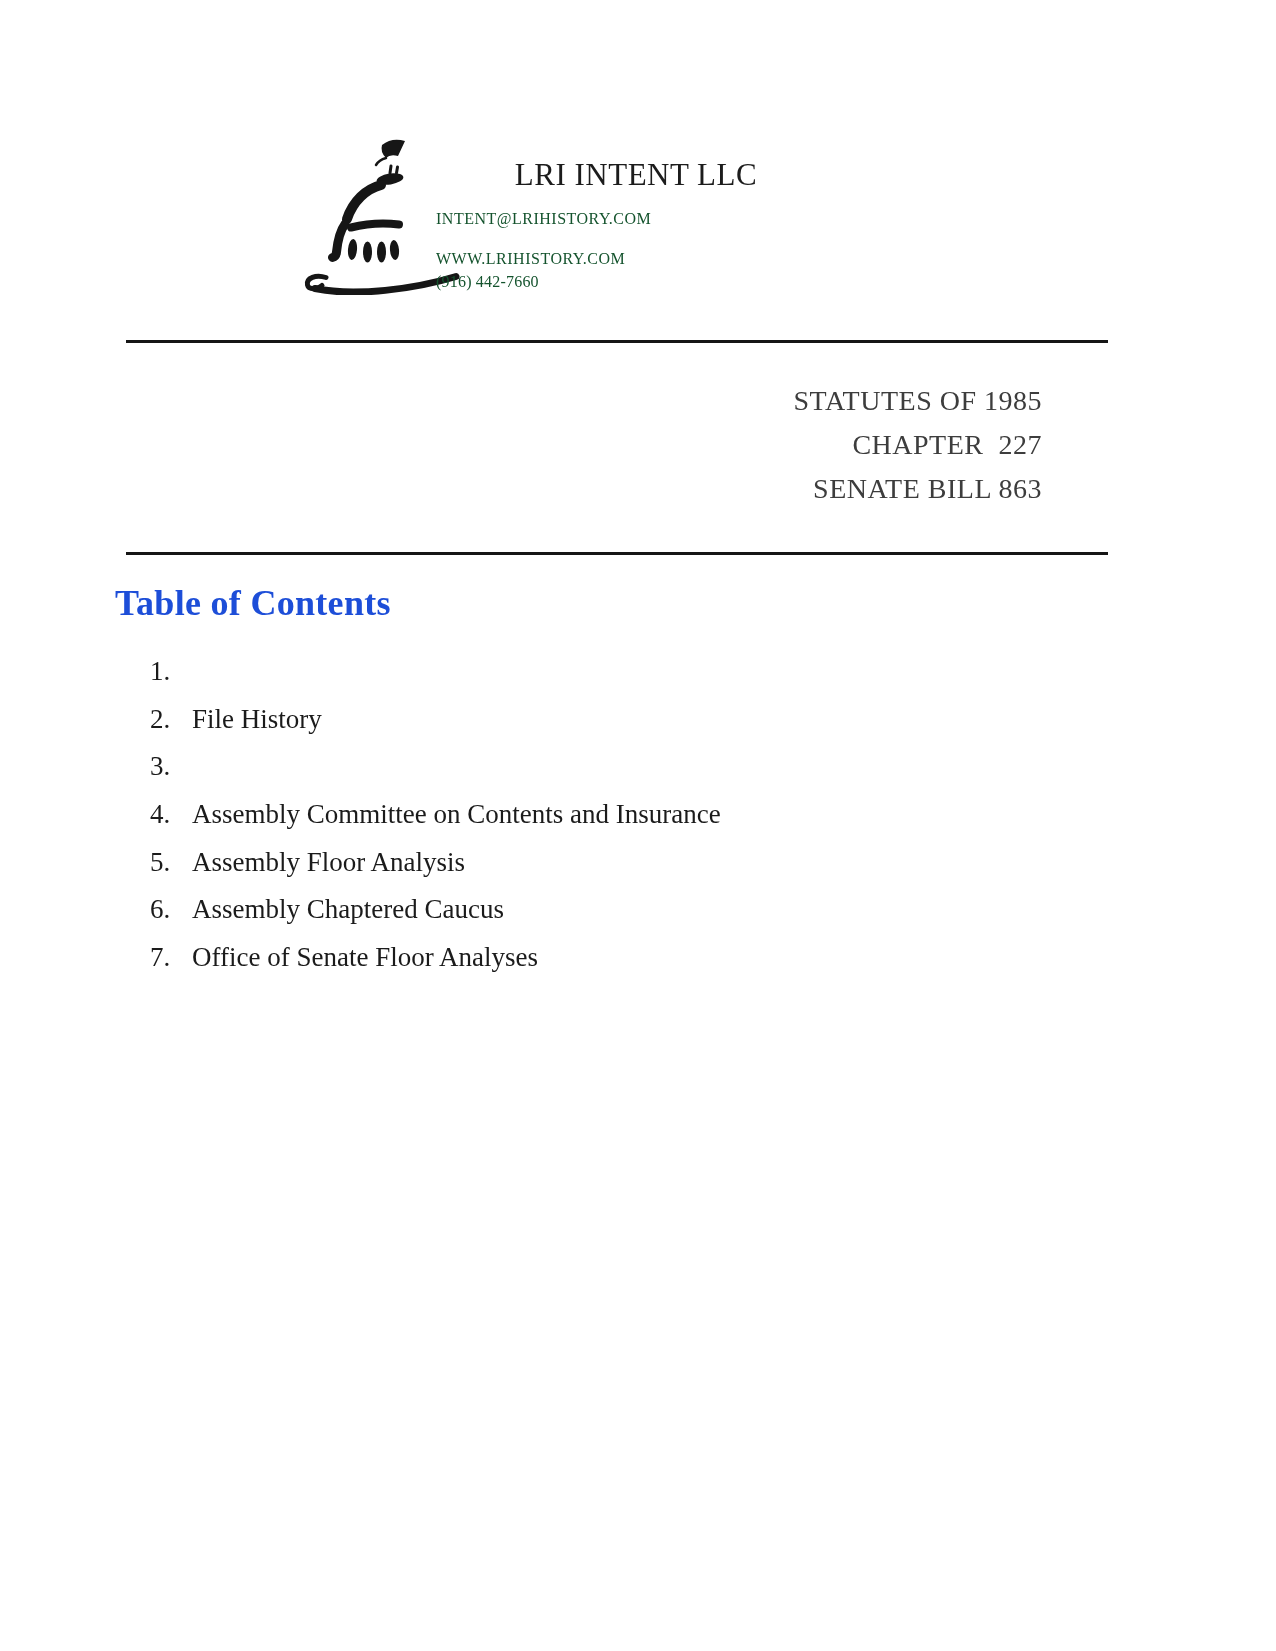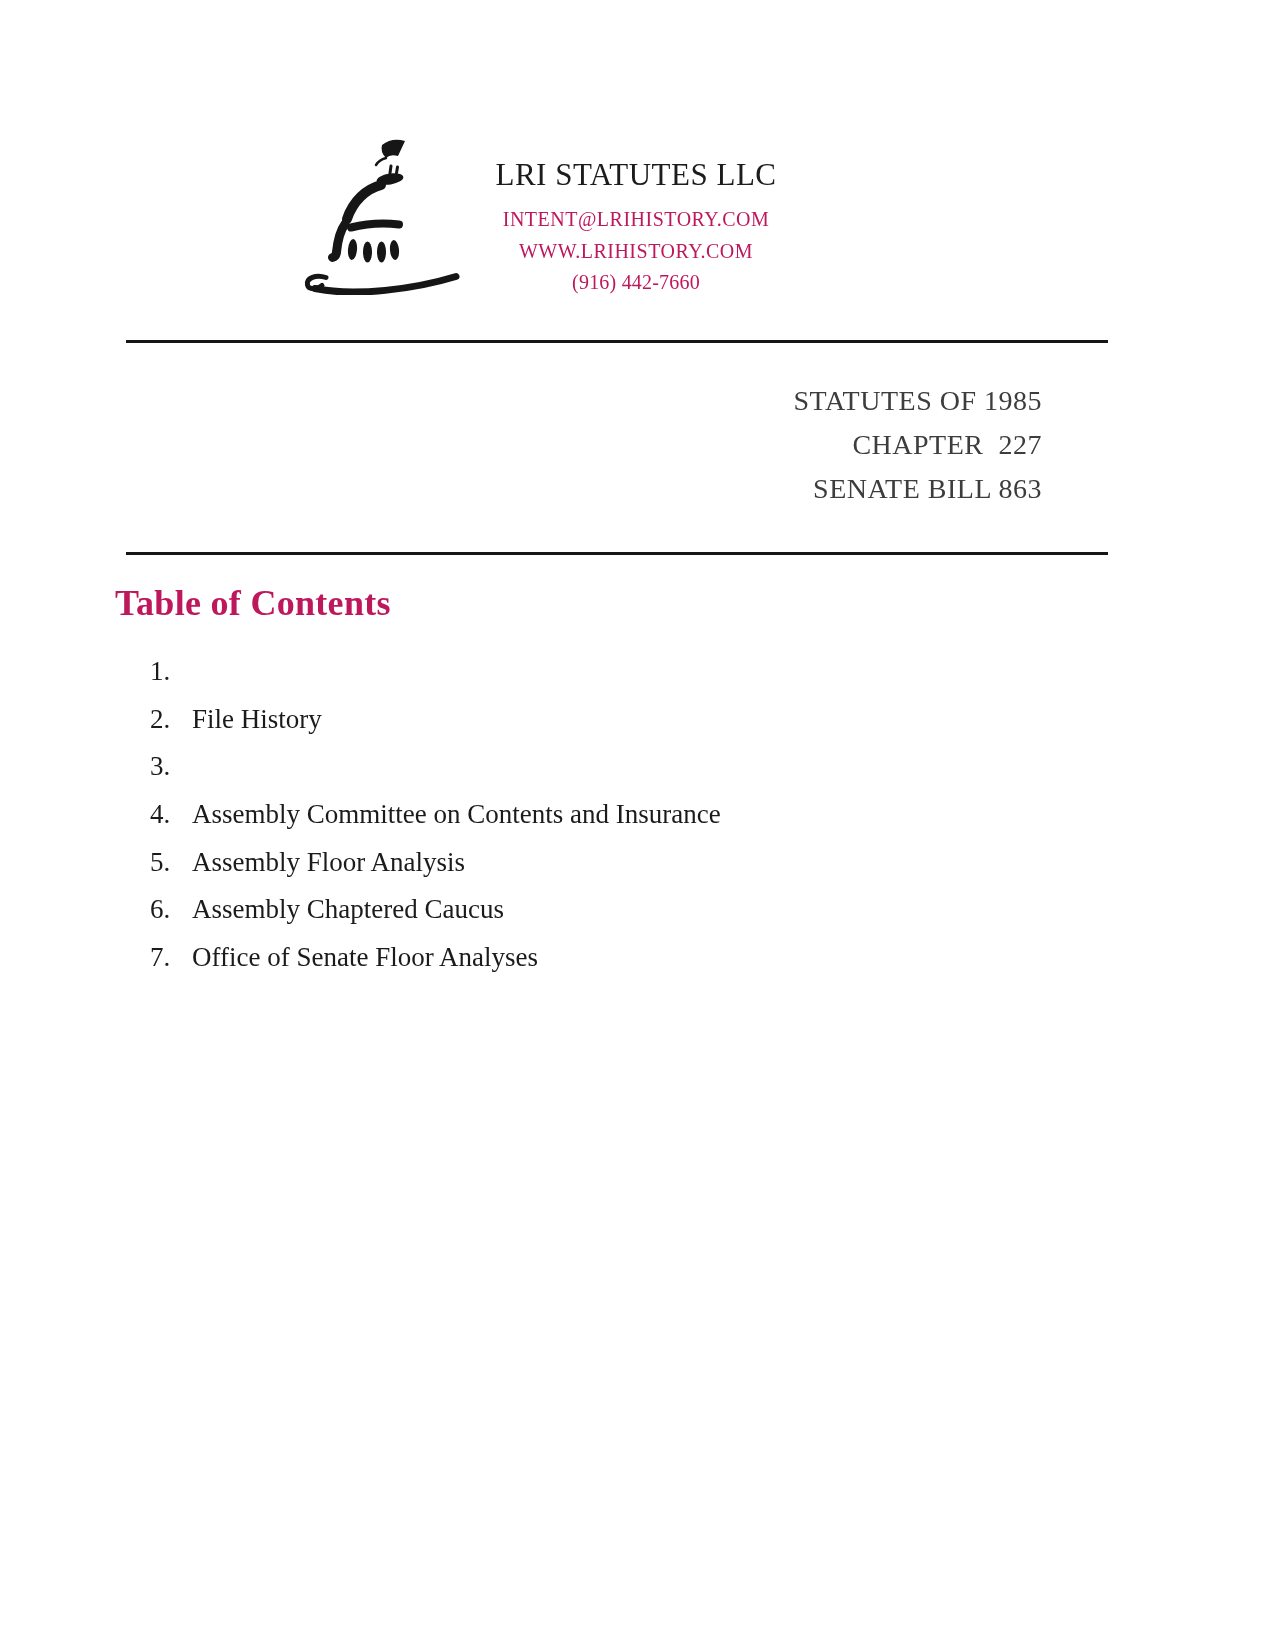--- a/index.html
+++ b/index.html
@@ -15,26 +15,26 @@
   .abs { position: absolute; }
 
   
   .logo-svg { left: 290px; top: 125px; width: 180px; height: 170px; }
   .company-name {
     top: 157px; left: 436px; width: 400px; text-align: center;
     font-size: 31px; line-height: 36px; color: #1c1c1c; letter-spacing: 0.5px;
     white-space: pre;
   }
   .contact-line {
-    left: 436px; width: 400px; text-align: center;
-    font-size: 20px; line-height: 22px; color: #be185d; letter-spacing: 0.5px;
+    left: 436px; width: 400px; 
+    font-size: 16px; line-height: 22px; color: #14532d; letter-spacing: 0.5px;
     white-space: pre;
   }
   .contact-email   { top: 208px; }
-  .contact-website { top: 240px; }
+  .contact-website { top: 248px; }
   .contact-phone   { top: 271px; letter-spacing: 0.2px; }
 
   
   .rule {
     left: 126px; width: 982px; height: 3px;
     background: #161616; border: none;
   }
   .rule-top    { top: 340px; }
   .rule-bottom { top: 552px; }
 
@@ -42,21 +42,21 @@
   .bill-block {
     left: 542px; top: 379px; width: 500px;
     text-align: right; color: #3d3d3d;
     font-weight: normal; font-size: 28px; line-height: 44px;
   }
   .bill-line { white-space: pre; letter-spacing: 0.5px; }
 
   
   .toc-heading {
     left: 115px; top: 582px;
-    font-size: 36px; line-height: 42px; font-weight: bold; color: #be185d;
+    font-size: 36px; line-height: 42px; font-weight: bold; color: #1d4ed8;
     letter-spacing: 0.3px; white-space: pre;
   }
   .toc-list { left: 150px; top: 648px; width: 900px; }
   .toc-row {
     display: flex; align-items: baseline;
     height: 47.7px; line-height: 47.7px;
     font-size: 27px; color: #1b1b1b;
   }
   .toc-num { flex: 0 0 42px; white-space: pre; }
   .toc-label { white-space: pre; }
@@ -84,21 +84,21 @@
 
     <ellipse cx="62.5" cy="124.5" rx="4.5" ry="10.5" fill="#161616" stroke="none" transform="rotate(5 62.5 124.5)"></ellipse>
     <ellipse cx="77.5" cy="127" rx="4.5" ry="10.5" fill="#161616" stroke="none"></ellipse>
     <ellipse cx="91.5" cy="127" rx="4.5" ry="10.5" fill="#161616" stroke="none"></ellipse>
     <ellipse cx="104.5" cy="125" rx="4.5" ry="10" fill="#161616" stroke="none" transform="rotate(-5 104.5 125)"></ellipse>
 
     <path d="M36 152.5 C 26 149 16 153 17.5 160 C 18.5 165 28 164.5 32 160.5" stroke-width="5" stroke-linecap="round"></path>
     <path d="M25 163.5 C 65 172 125 164 166 151.5" stroke-width="7" stroke-linecap="round"></path>
   </svg>
 
-  <div class="abs company-name">LRI STATUTES LLC</div>
+  <div class="abs company-name">LRI INTENT LLC</div>
   <div class="abs contact-line contact-email">INTENT@LRIHISTORY.COM</div>
   <div class="abs contact-line contact-website">WWW.LRIHISTORY.COM</div>
   <div class="abs contact-line contact-phone">(916) 442-7660</div>
 
   <div class="abs rule rule-top"></div>
   <div class="abs rule rule-bottom"></div>
 
   <div class="abs bill-block">
     <div class="bill-line">STATUTES OF 1985</div>
     <div class="bill-line">CHAPTER  227</div>

